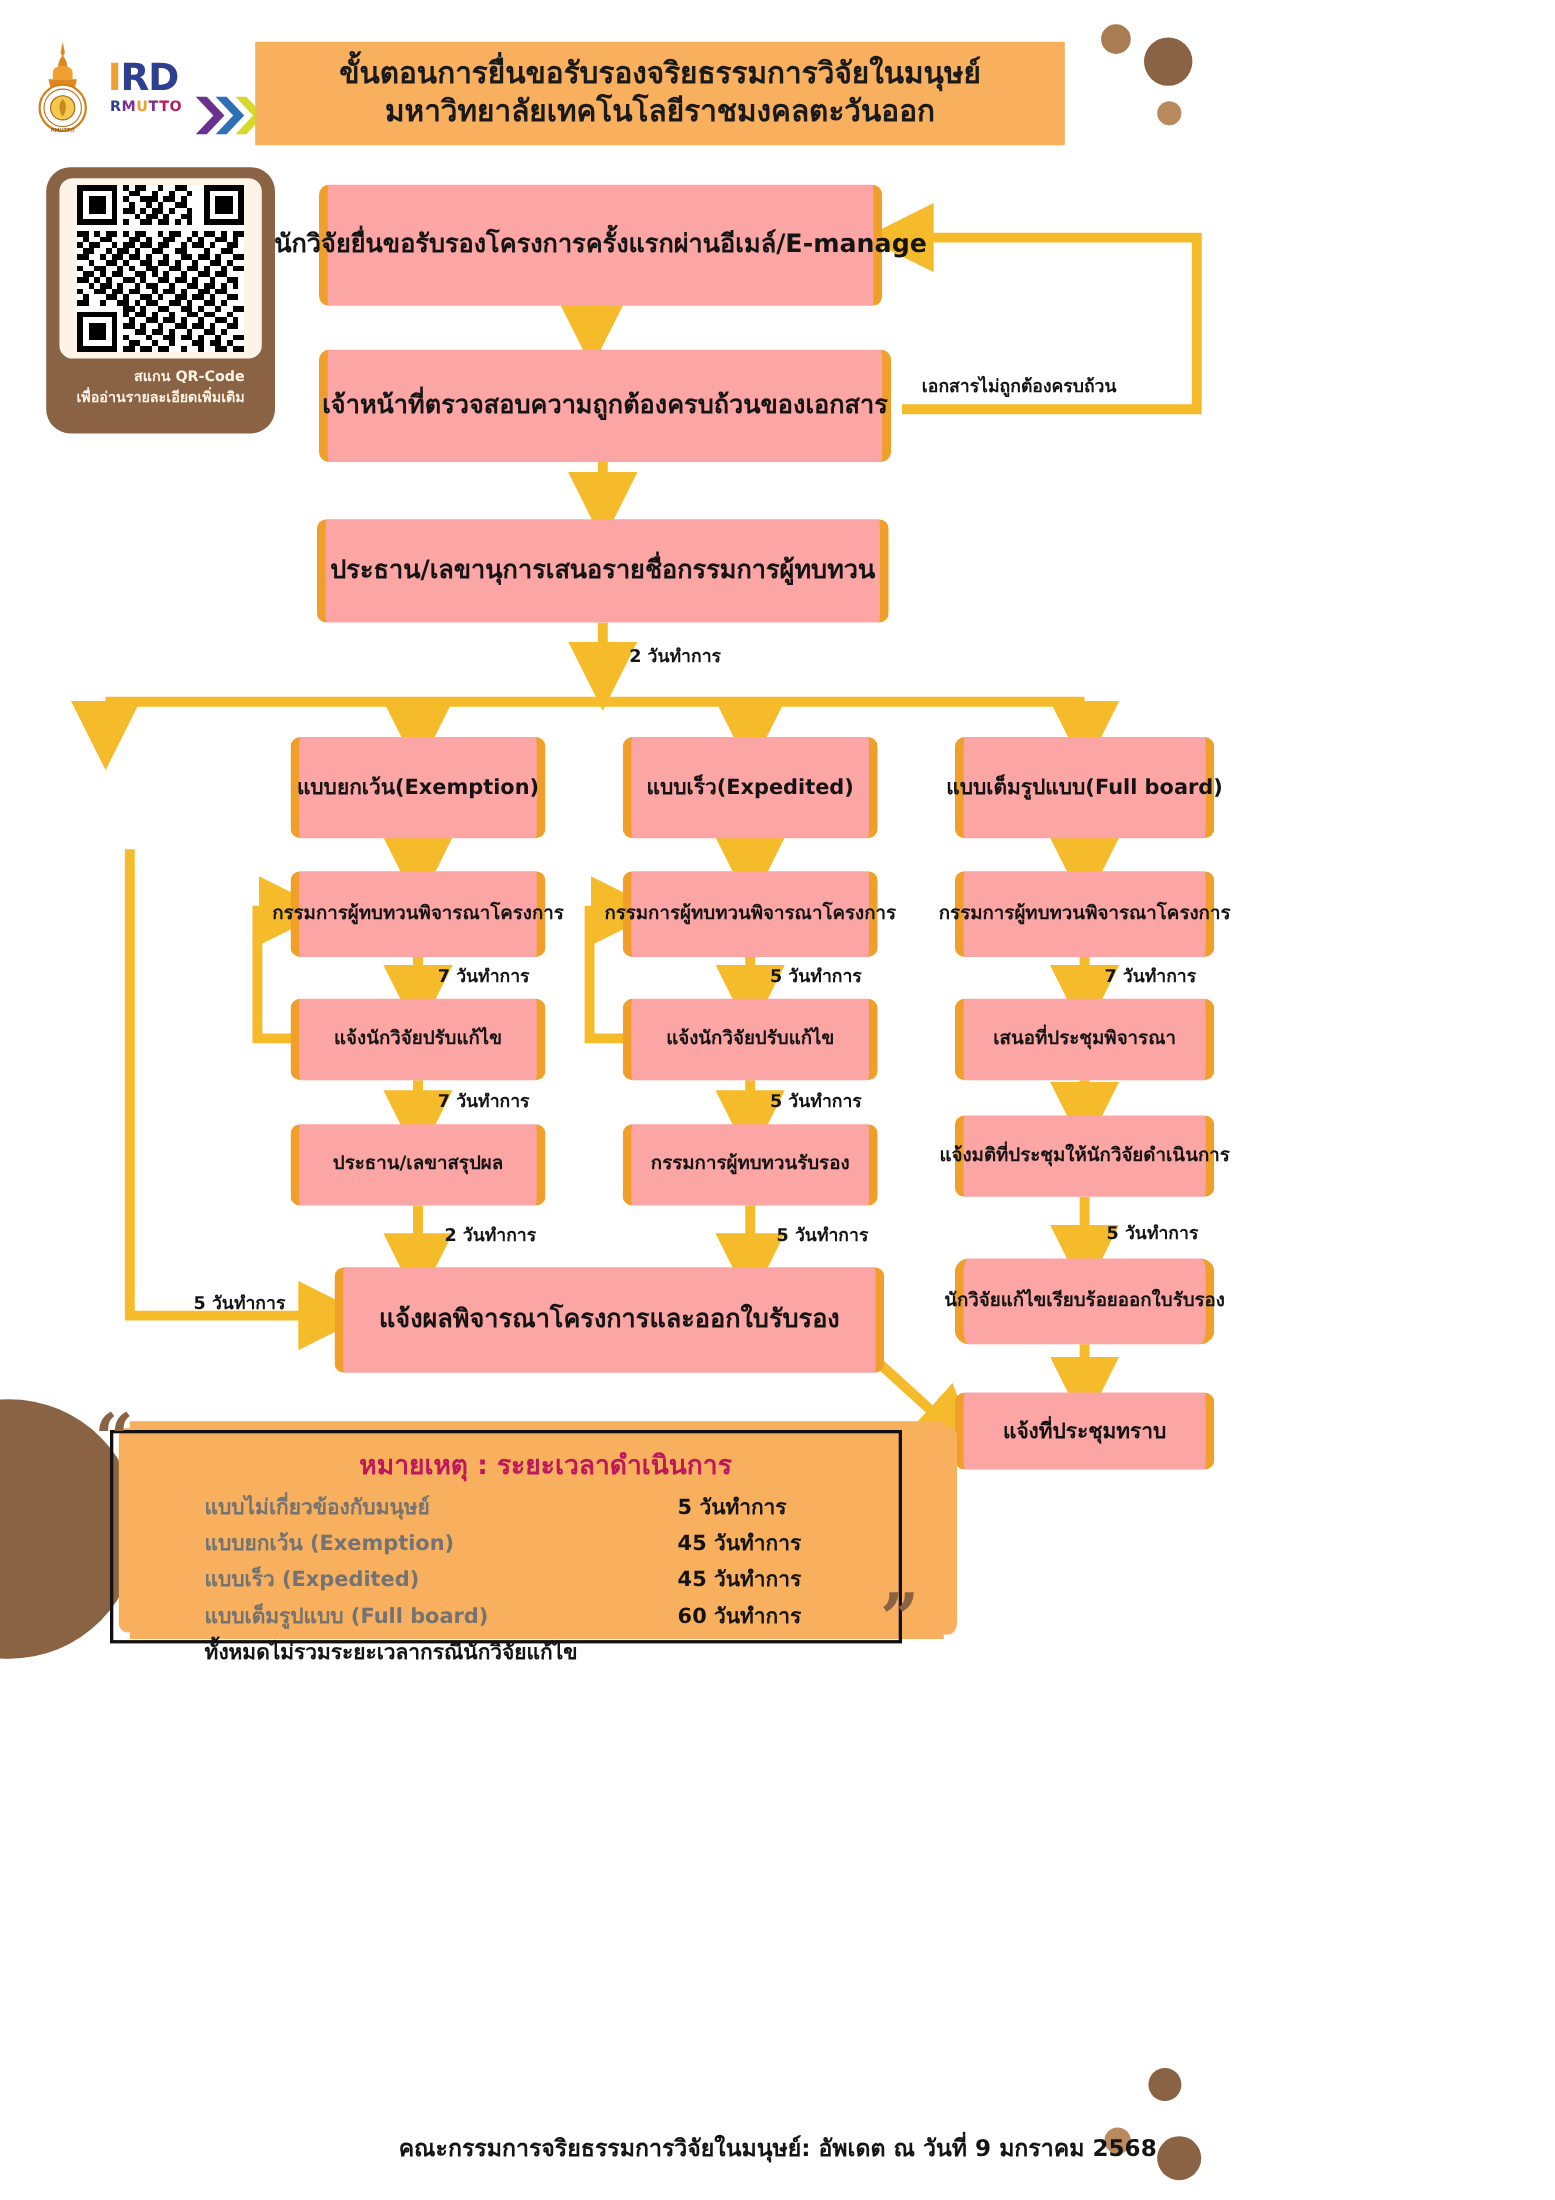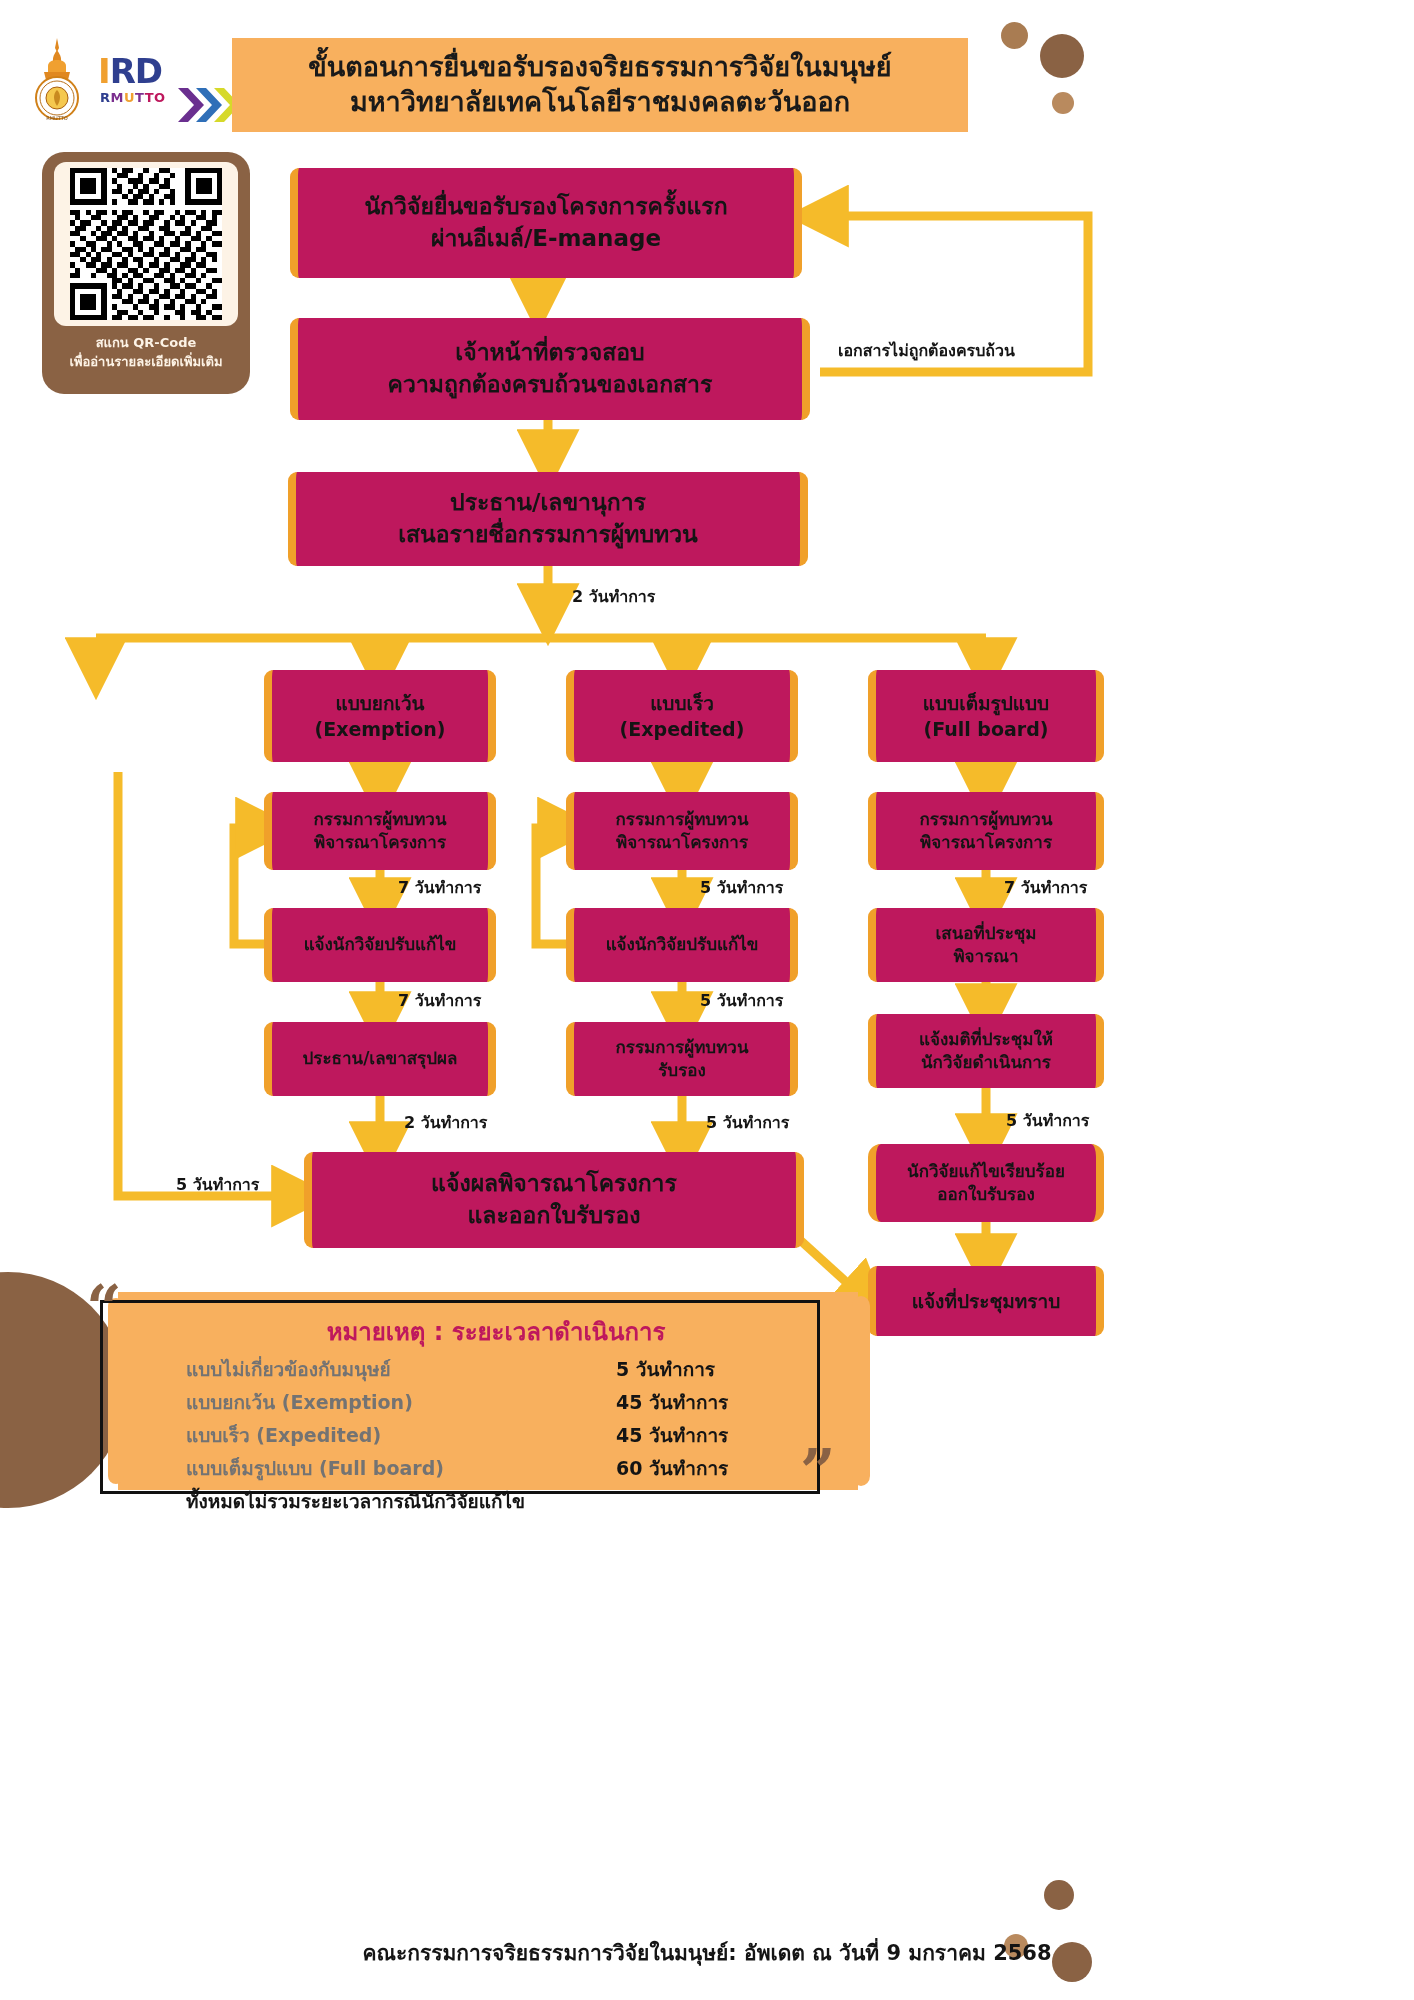--- a/index.html
+++ b/index.html
@@ -53,31 +53,31 @@
     display:flex; flex-direction:column; align-items:center;
   }
   .qr-inner {
     width:184px; height:164px; background:#fdf3e6;
     border-radius:12px; margin-top:10px;
     display:flex; align-items:center; justify-content:center;
   }
   .qr-img { width:152px; height:152px; }
   .qr-cap {
     margin-top:8px; color:#fdf3e6; font-size:13px; font-weight:bold;
-    line-height:1.45; text-align:center;
+    line-height:1.45; text-align:right;
   }
 
   
   .box {
     position:absolute;
-    background:#be185d;
+    background:#fca5a5;
     border-left:8px solid #f0a02a;
     border-right:8px solid #f0a02a;
     border-radius:9px;
-    display:flex; flex-direction:column;
+    display:flex; 
     align-items:center; justify-content:center;
     text-align:center;
     color:#141414; font-weight:bold;
   }
   .box .ln { line-height:1.38; white-space:nowrap; }
 
   .b-main .ln { font-size:23px; }
   .b-cat  .ln { font-size:19px; }
   .b-step .ln { font-size:17px; }
   .b-final .ln { font-size:23px; }

